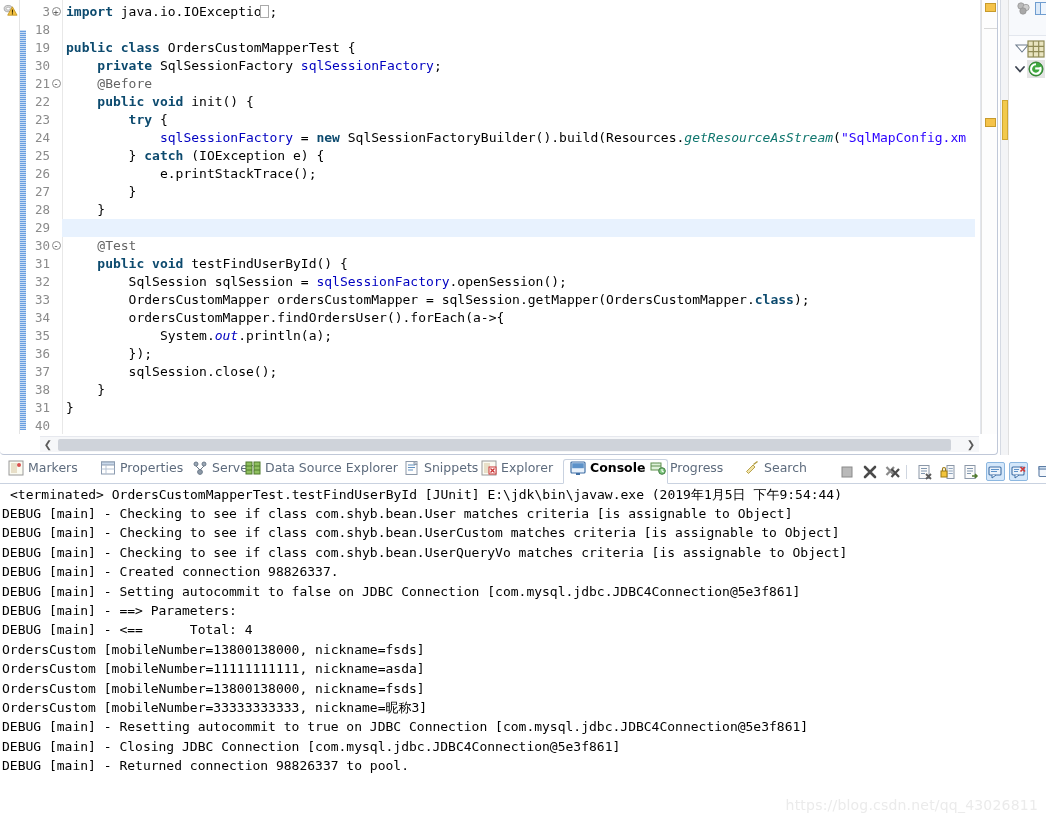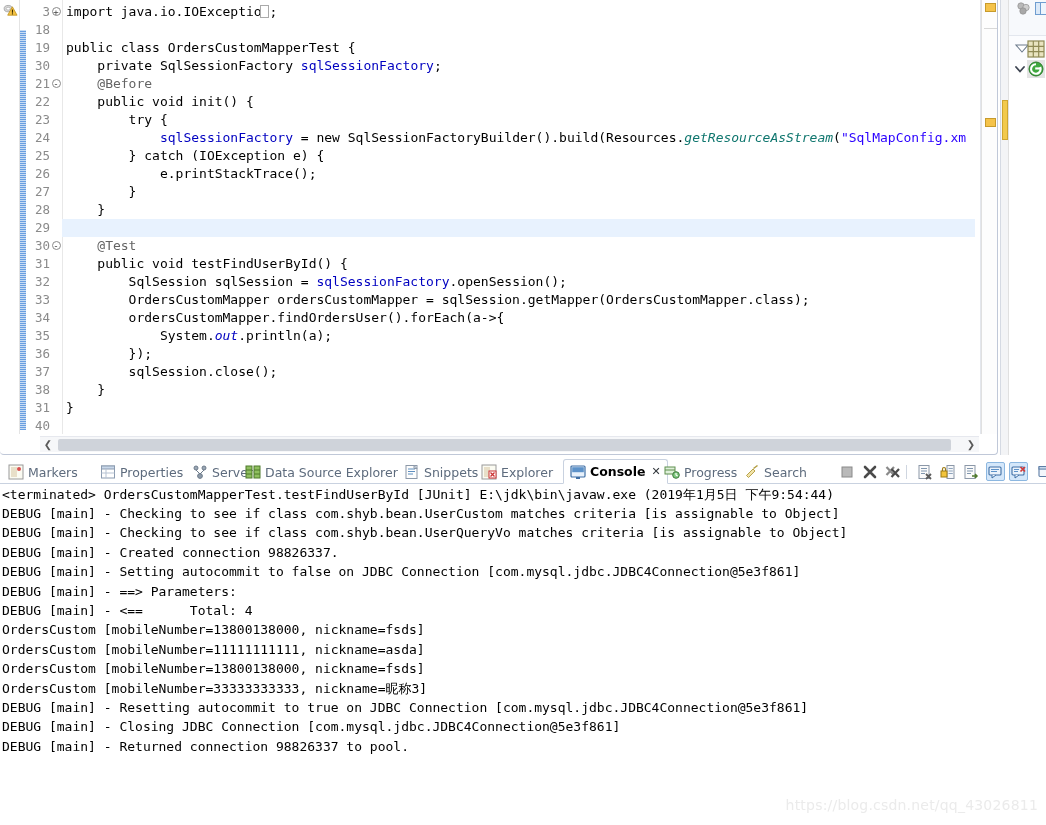--- a/index.html
+++ b/index.html
@@ -45,21 +45,21 @@
   .foldcol div { height: 18px; }
   .gutter-sep { position:absolute; left: 62px; top:0; width:1px; height: 434px; background:#e8e8e8; }
 
   .code {
     position: absolute; left: 66px; top: 3px; right: 0; bottom: 0;
     font-family: "DejaVu Sans Mono", monospace;
     font-size: 13px; line-height: 18px; color: #000;
     white-space: pre; overflow: hidden;
   }
   .code .ln { height: 18px; white-space: pre; }
-  .kw   { color: #000000; font-weight: normal; }
+  .kw   { color: #0c4a6e; font-weight: bold; }
   .ann  { color: #646464; }
   .fld  { color: #0000c0; }
   .str  { color: #2a00ff; }
   .stat { color: #0000c0; font-style: italic; }
   .mth  { color: #0f766e; font-style: italic; }
   .plain{ color: #000000; }
 
   .hl-line {
     position:absolute; left: 62px; right: 22px; height: 18px;
     background: #e8f2fe;
@@ -112,21 +112,21 @@
   .rp-icon { position:absolute; }
   .rp-scroll { position:absolute; left:0; top:0; width:8px; height:455px; background:#fff; }
 
   
   .viewbar {
     position:absolute; left:0; top:458px; width: 1046px; height: 26px;
     background: #ffffff;
     border-bottom: 1px solid #c9d2e0;
   }
   .vtab {
-    position:absolute; top:2px; height:24px; display:flex; align-items:center;
+    position:absolute; top:2px; height:24px; display:flex; align-items:flex-start;
     font-size:12.5px; color:#5d6b7d; white-space:nowrap;
   }
   .vtab .tico { width:16px; height:16px; margin-right:4px; flex:none; }
   .vtab.active {
     color:#000; font-weight:bold;
     background: linear-gradient(180deg,#ffffff,#ffffff);
     border:1px solid #c9d2e0; border-bottom:1px solid #fff;
     border-radius: 3px 3px 0 0; padding: 0 6px; top:1px; height:25px;
   }
   .vtab-close { margin-left:6px; font-size:11px; color:#33383d; font-weight:normal; }
@@ -136,21 +136,21 @@
   .tbtn.sel { background:#d4e7fa; border:1px solid #8cb7e0; border-radius:2px; }
   .tsep { position:absolute; width:1px; height:14px; top:465px; background:#cfd6e0; }
 
   
   .console {
     position:absolute; left:0; top:485px; width:1046px; height:340px;
     background:#ffffff; overflow:hidden;
   }
   .cons-head {
     font-family:"DejaVu Sans Mono", monospace; font-size:13px; line-height:19px;
-    color:#000; padding-left:2px; white-space:pre; height:19px;
+    color:#000; padding-left:10px; white-space:pre; height:19px;
   }
   .cons-line {
     font-family:"DejaVu Sans Mono", monospace; font-size:13px; line-height:19.4px;
     color:#000; padding-left:2px; white-space:pre; height:19.4px; overflow:hidden;
   }
   .watermark {
     position:absolute; right: 8px; bottom: 12px;
     font-family:"DejaVu Sans", sans-serif; font-size:14px; color:#ebebeb;
     letter-spacing:0.2px; user-select:none;
   }
@@ -347,21 +347,21 @@
       </div>
       <div class="vtab active" style="left: 563px;">
         <svg class="tico" viewBox="0 0 16 16">
           <rect x="1" y="2" width="14" height="11" rx="1" fill="#e8f1fb" stroke="#3f6fa5" stroke-width="1.2"></rect>
           <rect x="2.2" y="3.2" width="11.6" height="5" fill="#5d92c9"></rect>
           <rect x="6" y="13" width="4" height="2" fill="#3f6fa5"></rect>
         </svg>
         <span>Console</span>
         <span class="vtab-close">✕</span>
       </div>
-      <div class="vtab" style="left: 664px;">
+      <div class="vtab" style="left: 650px;">
         <svg class="tico" viewBox="0 0 16 16">
           <rect x="1" y="3" width="10" height="7" fill="#dff0da" stroke="#5f8f4f"></rect>
           <path d="M1 6 H11" stroke="#5f8f4f"></path>
           <circle cx="12" cy="11" r="3.3" fill="#7ec87e" stroke="#3f7a3f"></circle>
           <path d="M12 9 V11 L13.6 12" stroke="#fff" stroke-width="1.1" fill="none"></path>
         </svg>
         <span>Progress</span>
       </div>
       <div class="vtab" style="left: 744px;">
         <svg class="tico" viewBox="0 0 16 16">
@@ -372,20 +372,21 @@
       </div>
     </div>
 
   <div class="tsep" style="left:906px;"></div>
   <div class="tsep" style="left:1027px;"></div>
   <div id="ctoolbar"></div>
 
   <div class="console">
     <div class="cons-head">&lt;terminated&gt; OrdersCustomMapperTest.testFindUserById [JUnit] E:\jdk\bin\javaw.exe (2019年1月5日 下午9:54:44)</div>
     <div id="conslines">
+        <div class="cons-line">DEBUG [main] - Checking to see if class com.shyb.bean.User matches criteria [is assignable to Object]</div>
         <div class="cons-line">DEBUG [main] - Checking to see if class com.shyb.bean.UserCustom matches criteria [is assignable to Object]</div>
         <div class="cons-line">DEBUG [main] - Checking to see if class com.shyb.bean.UserQueryVo matches criteria [is assignable to Object]</div>
         <div class="cons-line">DEBUG [main] - Created connection 98826337.</div>
         <div class="cons-line">DEBUG [main] - Setting autocommit to false on JDBC Connection [com.mysql.jdbc.JDBC4Connection@5e3f861]</div>
         <div class="cons-line">DEBUG [main] - ==&gt; Parameters: </div>
         <div class="cons-line">DEBUG [main] - &lt;==      Total: 4</div>
         <div class="cons-line">OrdersCustom [mobileNumber=13800138000, nickname=fsds]</div>
         <div class="cons-line">OrdersCustom [mobileNumber=11111111111, nickname=asda]</div>
         <div class="cons-line">OrdersCustom [mobileNumber=13800138000, nickname=fsds]</div>
         <div class="cons-line">OrdersCustom [mobileNumber=33333333333, nickname=昵称3]</div>

